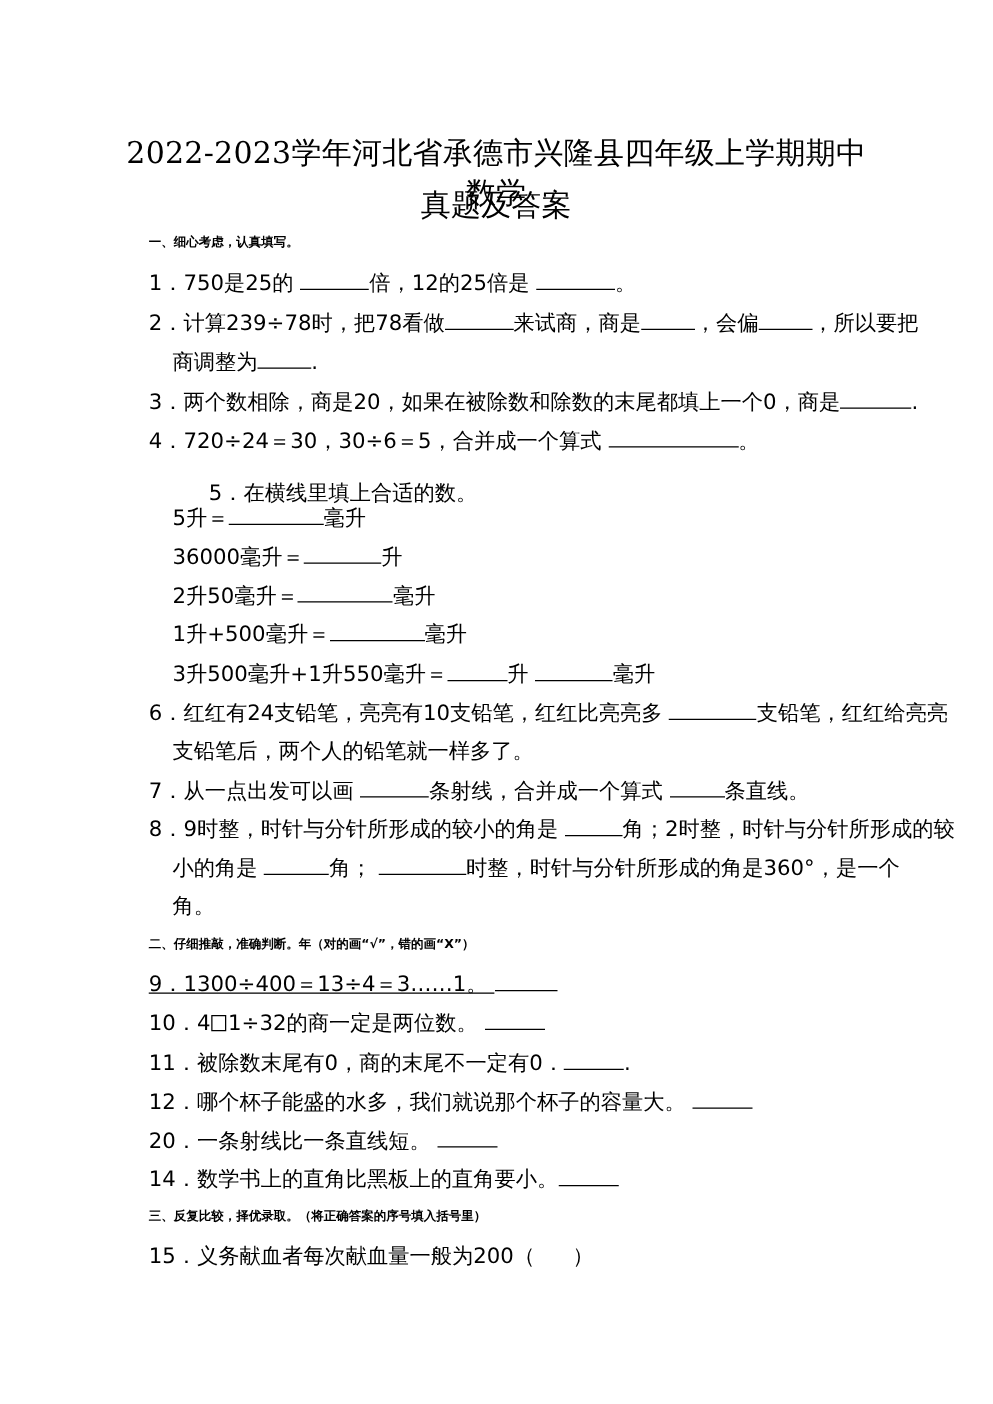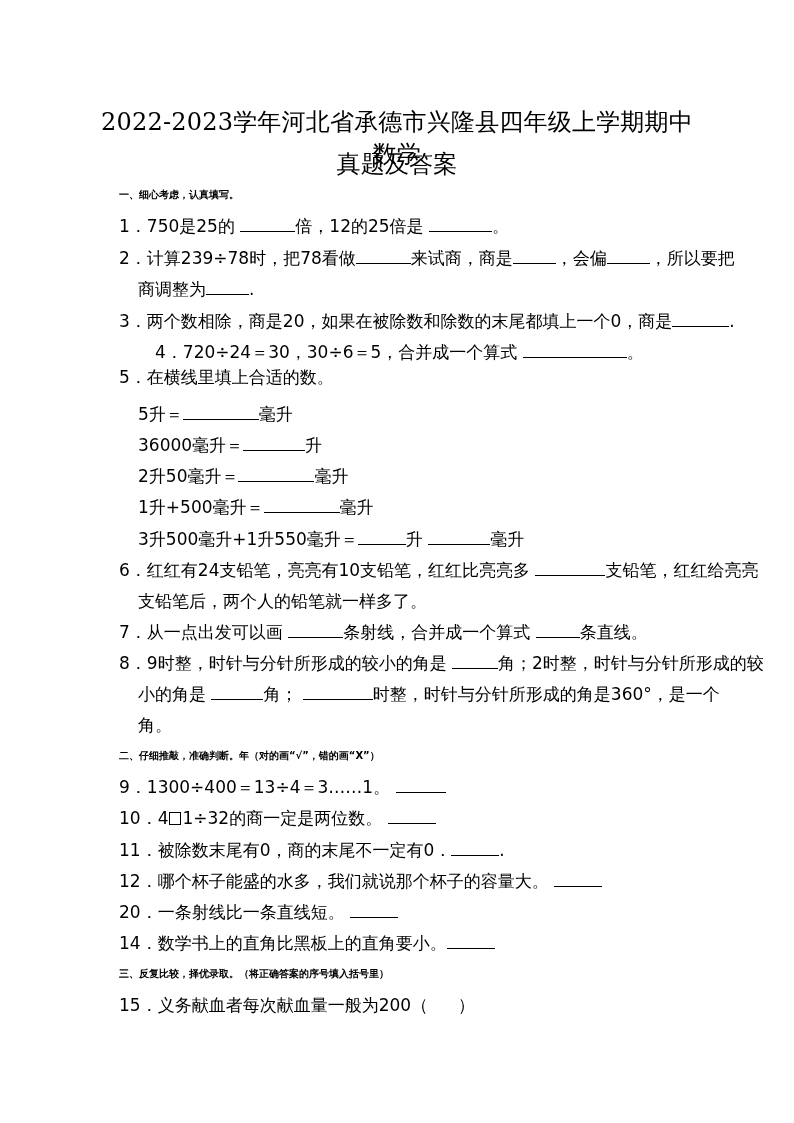--- a/index.html
+++ b/index.html
@@ -33,25 +33,25 @@
     <span>2．计算239÷78时，把78看做</span><span class="blank" style="width:55px"></span><span>来试商，商是</span><span class="blank" style="width:43px"></span><span>，会偏</span><span class="blank" style="width:43px"></span><span>，所以要把</span>
   </div>
   <div class="line indent" style="top:281px;">
     <span>商调整为</span><span class="blank" style="width:43px"></span><span>.</span>
   </div>
 
   <div class="line" style="top:313px;">
     <span>3．两个数相除，商是20，如果在被除数和除数的末尾都填上一个0，商是</span><span class="blank" style="width:57px"></span><span>.</span>
   </div>
 
-  <div class="line" style="top:344px;margin-left:36px;">
+  <div class="line" style="top:344px;">
     <span>4．720÷24＝30，30÷6＝5，合并成一个算式 </span><span class="blank" style="width:104px"></span><span>。</span>
   </div>
 
-  <div class="line" style="top:369px;">5．在横线里填上合适的数。</div>
+  <div class="line" style="top:387px;margin-left:48px;">5．在横线里填上合适的数。</div>
 
   <div class="line sub" style="top:406px;">
     <span>5升＝</span><span class="blank" style="width:76px"></span><span>毫升</span>
   </div>
   <div class="line sub" style="top:437px;">
     <span>36000毫升＝</span><span class="blank" style="width:62px"></span><span>升</span>
   </div>
   <div class="line sub" style="top:468px;">
     <span>2升50毫升＝</span><span class="blank" style="width:76px"></span><span>毫升</span>
   </div>
@@ -74,21 +74,21 @@
   <div class="line" style="top:655px;">
     <span>8．9时整，时针与分针所形成的较小的角是 </span><span class="blank" style="width:46px"></span><span>角；2时整，时针与分针所形成的较</span>
   </div>
   <div class="line indent" style="top:686px;">
     <span>小的角是 </span><span class="blank" style="width:52px"></span><span>角； </span><span class="blank" style="width:70px"></span><span>时整，时针与分针所形成的角是360°，是一个</span>
   </div>
   <div class="line indent" style="top:717px;">角。</div>
 
   <div class="line section" style="top:748px;">二、仔细推敲，准确判断。年（对的画“√”，错的画“X”）</div>
 
-  <div class="line" style="top:779px;">
+  <div class="line" style="top:779px;text-decoration:underline;">
     <span>9．1300÷400＝13÷4＝3……1。 </span><span class="blank" style="width:50px"></span>
   </div>
 
   <div class="line" style="top:810px;">
     <span>10．4</span><span class="box"></span><span>1÷32的商一定是两位数。 </span><span class="blank" style="width:48px"></span>
   </div>
 
   <div class="line" style="top:842px;">
     <span>11．被除数末尾有0，商的末尾不一定有0．</span><span class="blank" style="width:48px"></span><span>.</span>
   </div>

